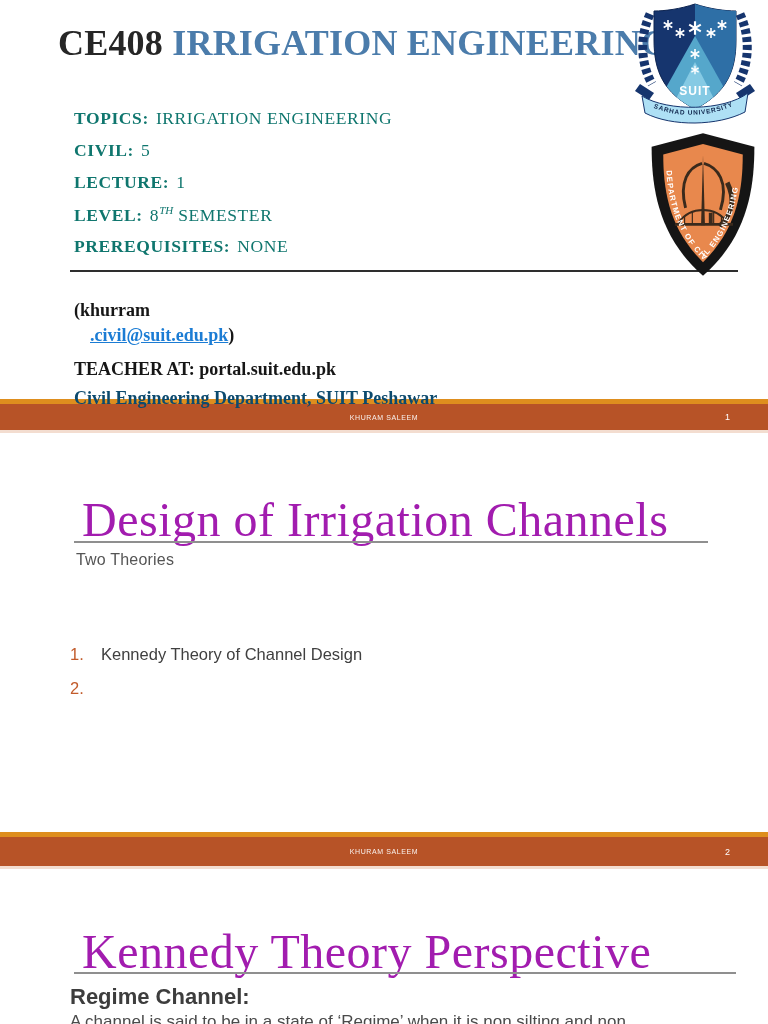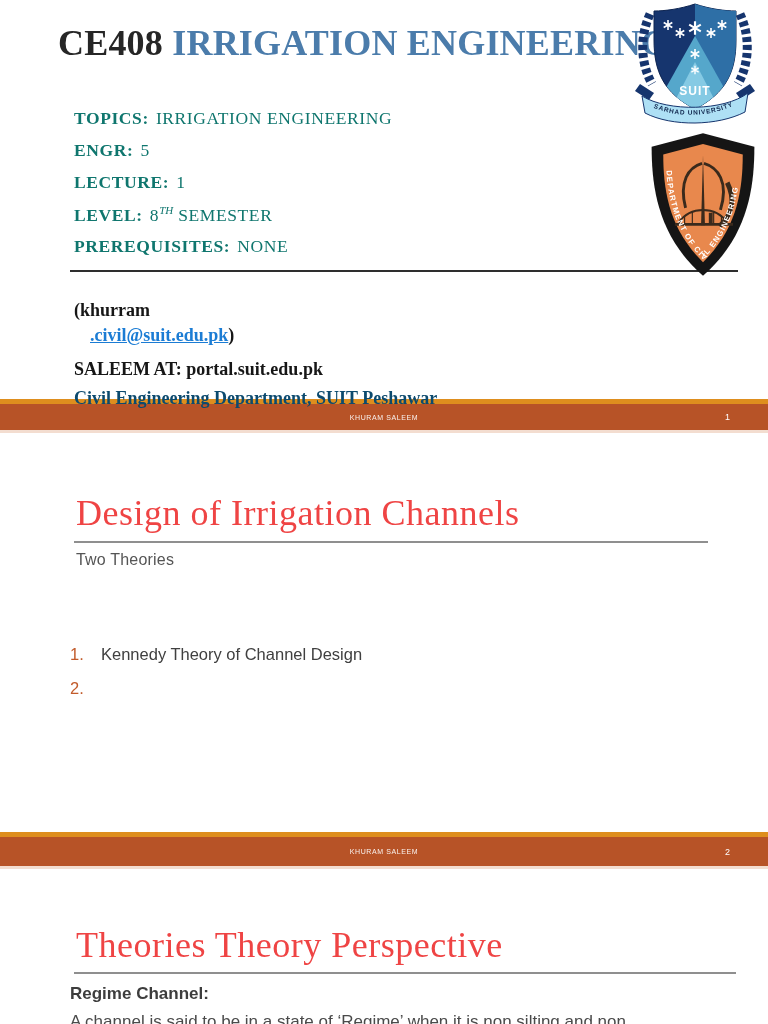--- a/index.html
+++ b/index.html
@@ -57,33 +57,33 @@
   .bar .pagenum{
     position:absolute;right:38px;top:0;bottom:0;display:flex;align-items:center;
     font-size:9px;color:#ffffff;
   }
   #bar1{top:399px;}
   #bar2{top:832px;}
   #bar2 .rust{height:29px;}
 
   
   .slide-title{
-    position:absolute;left:76px;white-space:nowrap;
-    font-family:"Liberation Serif",serif;font-weight:400;font-size:36px;
-    color:#ef4444;letter-spacing:0.5px;
+    position:absolute;left:82px;white-space:nowrap;
+    font-family:"Liberation Serif",serif;font-weight:400;font-size:48px;
+    color:#a21caf;letter-spacing:0.5px;
   }
   .title-rule{position:absolute;border-top:2px solid #8f8f8f;}
   .subtitle{
     position:absolute;left:76px;font-size:16px;color:#555555;letter-spacing:0.2px;
   }
   .theory-list{position:absolute;left:70px;}
   .theory-item{display:flex;margin-bottom:15px;font-size:16.5px;color:#404040;}
   .theory-item .num{color:#c25b2b;width:31px;flex:none;}
   .s3-heading{
-    position:absolute;left:70px;font-weight:700;font-size:17px;color:#3d3d3d;
+    position:absolute;left:70px;font-weight:700;font-size:22px;color:#3d3d3d;
   }
   .s3-body{
     position:absolute;left:70px;width:650px;font-size:17px;color:#4a4a4a;
   }
 
   
   .suit-logo{position:absolute;left:620px;top:0px;width:150px;height:124px;z-index:2;}
   .ce-logo{position:absolute;left:640px;top:126px;width:126px;height:158px;z-index:2;}
 </style>
 </head>
@@ -147,21 +147,21 @@
       </g>
       <text font-family="Liberation Sans, sans-serif" font-size="8" font-weight="bold" fill="#ffffff" letter-spacing="1.2">
         <textPath href="#ceArc" startOffset="5%">DEPARTMENT OF CIVIL ENGINEERING</textPath>
       </text>
     </svg>
 
     <div class="info-line" style="top:108px">
       <span class="lbl">TOPICS:</span><span>IRRIGATION ENGINEERING</span>
     </div>
     <div class="info-line" style="top:140px">
-      <span class="lbl">ENGR:</span><span>5</span>
+      <span class="lbl">CIVIL:</span><span>5</span>
     </div>
     <div class="info-line" style="top:172px">
       <span class="lbl">LECTURE:</span><span>1</span>
     </div>
     <div class="info-line" style="top:204px">
       <span class="lbl">LEVEL:</span><span>8</span><sup>TH</sup><span> SEMESTER</span>
     </div>
     <div class="info-line" style="top:236px">
       <span class="lbl">PREREQUISITES:</span><span>NONE</span>
     </div>
@@ -171,21 +171,21 @@
     <div class="teacher-block">
       <div class="teacher-row">
         <span>(khurram</span>
       </div>
       <div class="email-line">
         <span class="email-link">.civil@suit.edu.pk</span><span>)</span>
       </div>
     </div>
 
     <div class="access-line">
-      <span>SALEEM AT: </span><span>portal.suit.edu.pk</span>
+      <span>TEACHER AT: </span><span>portal.suit.edu.pk</span>
     </div>
 
     <div class="dept-line">Civil Engineering Department, SUIT Peshawar</div>
 
     <div class="bar" id="bar1">
       <div class="amber"></div>
       <div class="rust">
         <div class="author">KHURAM SALEEM</div>
         <div class="pagenum">1</div>
       </div>
@@ -212,19 +212,19 @@
       <div class="amber"></div>
       <div class="rust">
         <div class="author">KHURAM SALEEM</div>
         <div class="pagenum">2</div>
       </div>
       <div class="edge"></div>
     </div>
   </div>
 
   <div>
-    <div class="slide-title" style="top:924px">Theories Theory Perspective</div>
+    <div class="slide-title" style="top:924px">Kennedy Theory Perspective</div>
     <div class="title-rule" style="left:74px;top:972px;width:662px"></div>
     <div class="s3-heading" style="top:984px">Regime Channel:</div>
     <div class="s3-body" style="top:1012px">A channel is said to be in a state of ‘Regime’ when it is non silting and non</div>
   </div>
 
 </div>
 
 </body></html>

